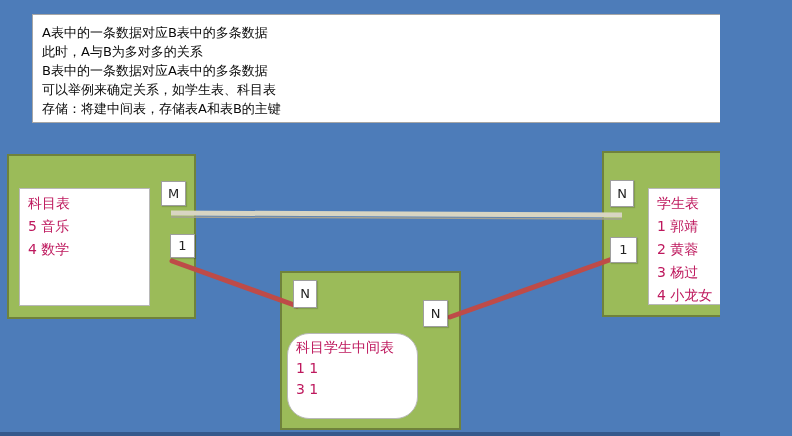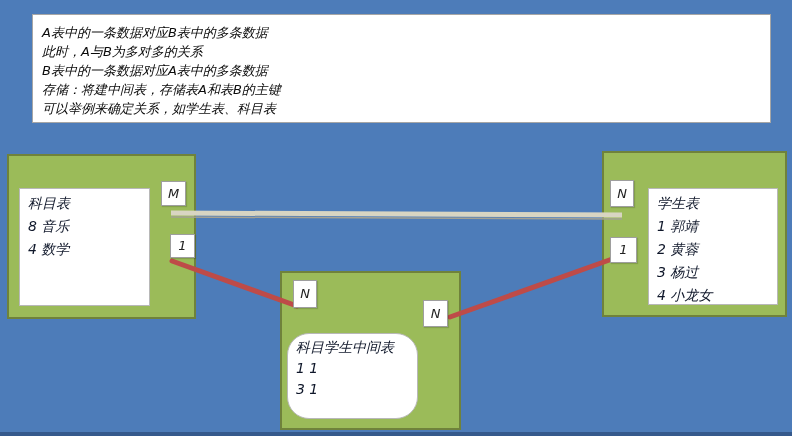--- a/index.html
+++ b/index.html
@@ -2,25 +2,24 @@
 <html><head>
 <meta charset="utf-8">
 <style>
   html, body { margin: 0; padding: 0; }
   body {
     font-family: "DejaVu Sans", "Liberation Sans", sans-serif;
     background: #4D7CB9;
   }
   .stage {
     position: relative;
-    width: 792px;
+    width: 720px;
     height: 436px;
     background: #4D7CB9;
     overflow: hidden;
-    font-style: italic;
   }
   .bottom-strip {
     position: absolute;
     left: 0; bottom: 0;
     width: 792px; height: 4px;
     background: #35598C;
   }
   .notes {
     position: absolute;
     left: 32px; top: 14px;
@@ -42,21 +41,21 @@
     box-sizing: border-box;
   }
   .panel-subject  { left: 7px;   top: 154px; width: 189px; height: 165px; }
   .panel-student  { left: 602px; top: 151px; width: 185px; height: 166px; }
   .panel-junction { left: 280px; top: 271px; width: 181px; height: 159px; }
   .card {
     position: absolute;
     background: #FFFFFF;
     border: 1px solid #B8B8B8;
     box-sizing: border-box;
-    color: #0f172a;
+    color: #be185d;
     font-size: 14px;
     padding: 3px 4px 0 8px;
     white-space: nowrap;
     overflow: hidden;
   }
   .card-subject  { left: 19px;  top: 188px; width: 131px; height: 118px; line-height: 23px; }
   .card-student  { left: 648px; top: 188px; width: 130px; height: 117px; line-height: 23px; }
   .card-junction { left: 287px; top: 333px; width: 131px; height: 86px;  line-height: 21px; border-radius: 22px; }
   .connectors {
     position: absolute;
@@ -82,31 +81,31 @@
 </style>
 </head>
 <body>
 
 <div class="stage">
 
   <div class="notes">
     <div>A表中的一条数据对应B表中的多条数据</div>
     <div>此时，A与B为多对多的关系</div>
     <div>B表中的一条数据对应A表中的多条数据</div>
+    <div>可以举例来确定关系，如学生表、科目表</div>
     <div>存储：将建中间表，存储表A和表B的主键</div>
-    <div>可以举例来确定关系，如学生表、科目表</div>
   </div>
 
   <div class="panel panel-subject"></div>
   <div class="panel panel-student"></div>
   <div class="panel panel-junction"></div>
 
   <div class="card card-subject">
     <div>科目表</div>
-    <div>8 音乐</div>
+    <div>5 音乐</div>
     <div>4 数学</div>
   </div>
 
   <div class="card card-student">
     <div>学生表</div>
     <div>1 郭靖</div>
     <div>2 黄蓉</div>
     <div>3 杨过</div>
     <div>4 小龙女</div>
   </div>

